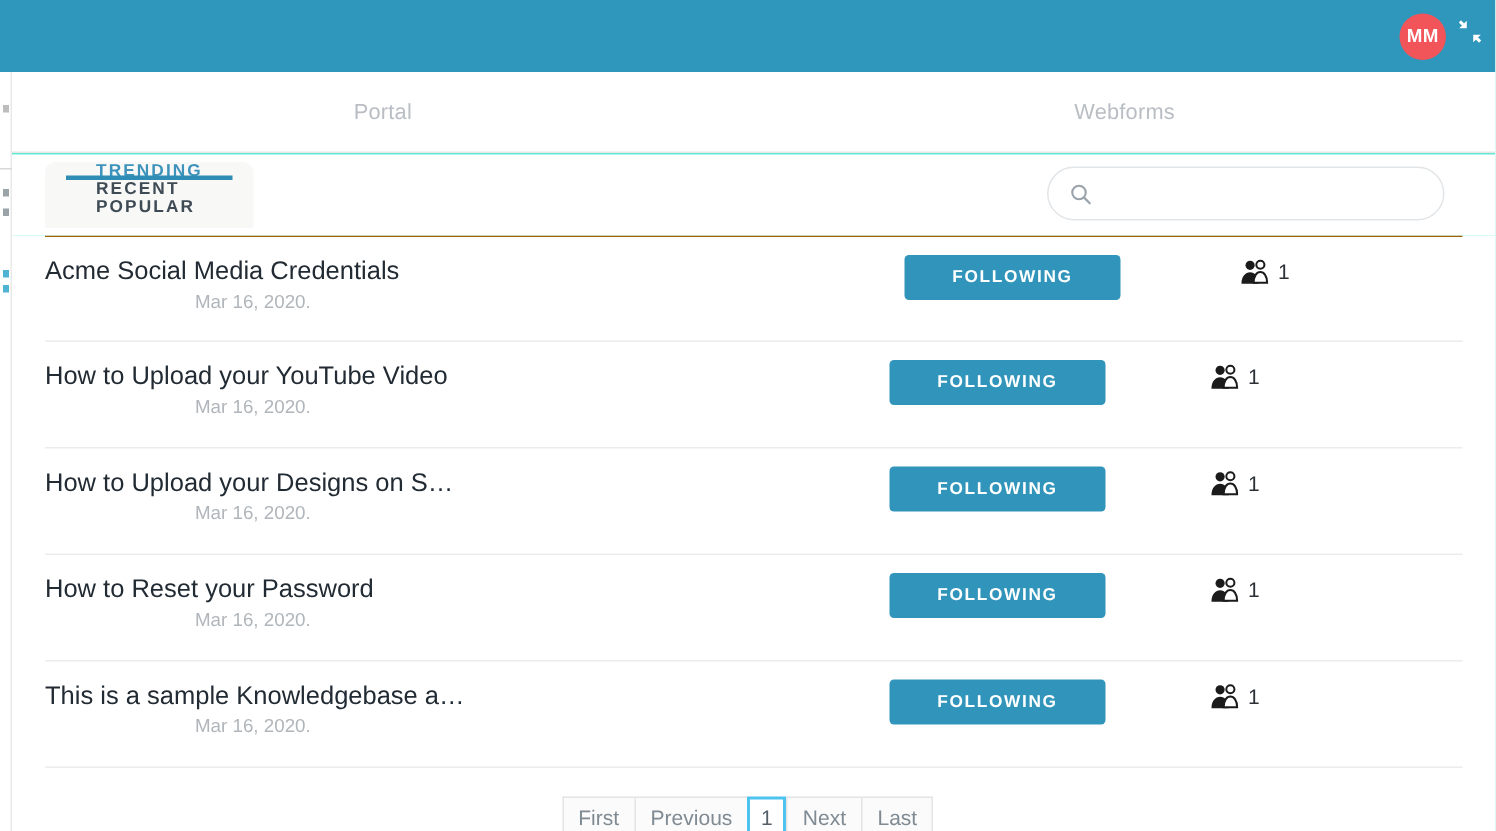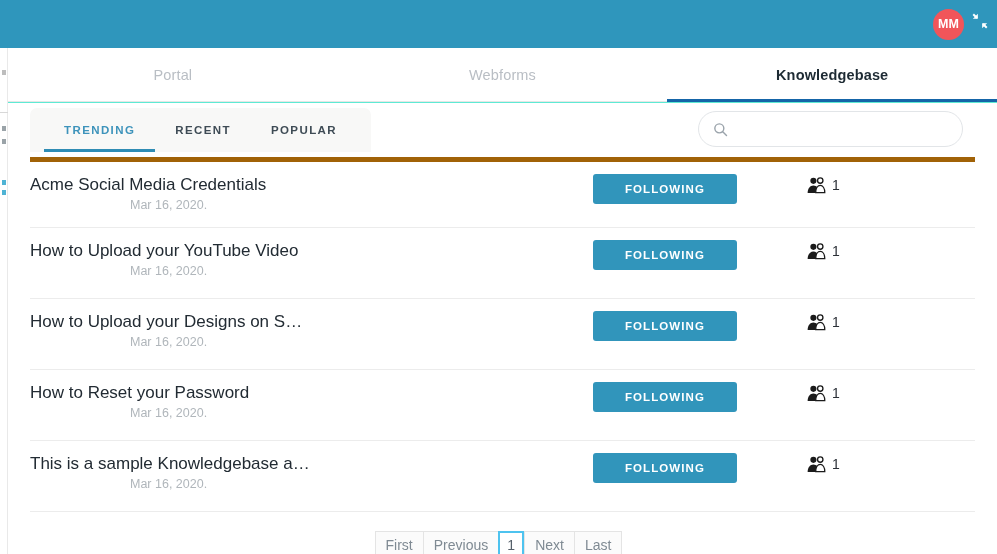--- a/index.html
+++ b/index.html
@@ -141,20 +141,21 @@
   .segtabs {
     position: absolute;
     left: 22px;
     top: 5px;
     height: 44px;
     background: #f8f8f7;
     border-radius: 7px 7px 0 0;
     display: flex;
     align-items: stretch;
     padding: 0 14px;
+    flex-direction: column;
   }
   .segtab {
     display: flex;
     align-items: center;
     padding: 0 20px;
     font-size: 11.5px;
     font-weight: 700;
     letter-spacing: 1.4px;
     color: #3e4b55;
     position: relative;
@@ -207,21 +208,21 @@
     overflow: hidden;
   }
   .row {
     position: relative;
     height: 71px;
     margin: 0 22px;
     border-bottom: 1px solid #ececec;
     display: flex;
     align-items: flex-start;
   }
-  .row:first-child { border-top: 5px solid #a16207; }
+  .row:first-child { border-top: 1px solid #a16207; gap: 10px; }
   .row-main {
     flex: 0 0 530px;
     padding-top: 12px;
   }
   .row-title {
     font-size: 17px;
     color: #222b33;
     line-height: 22px;
     white-space: nowrap;
     overflow: hidden;
@@ -322,21 +323,20 @@
       <path d="M2.5 2.5 L6.6 6.6" stroke="#ffffff" stroke-width="2.2" fill="none"></path>
       <path d="M7.6 2.0 L7.6 7.6 L2.0 7.6 L3.9 5.7 L5.7 3.9 Z" fill="#ffffff"></path>
       <path d="M17.5 17.5 L13.4 13.4" stroke="#ffffff" stroke-width="2.2" fill="none"></path>
       <path d="M12.4 18.0 L12.4 12.4 L18.0 12.4 L16.1 14.3 L14.3 16.1 Z" fill="#ffffff"></path>
     </svg>
   </div>
 
   <div class="navtabs">
     <div class="navtab">Portal</div>
     <div class="navtab">Webforms</div>
-    <div class="navtab active">Knowledgebase</div>
   </div>
 
   <div class="toolbar">
     <div class="segtabs">
       <div class="segtab active">TRENDING</div>
       <div class="segtab">RECENT</div>
       <div class="segtab">POPULAR</div>
     </div>
 
     <div class="searchbox">

